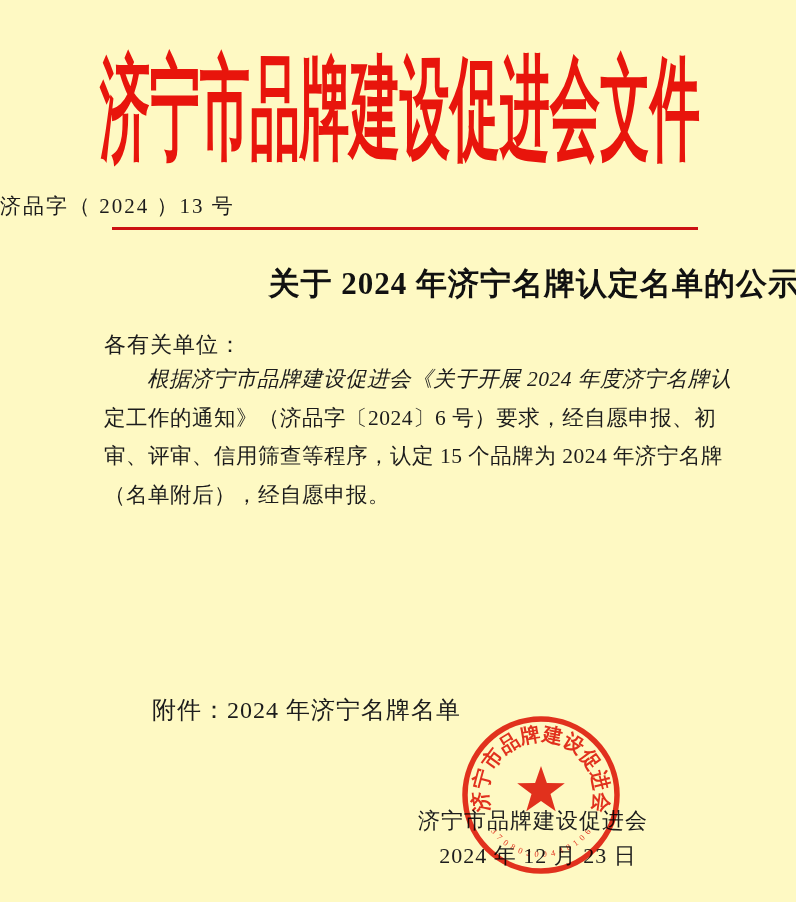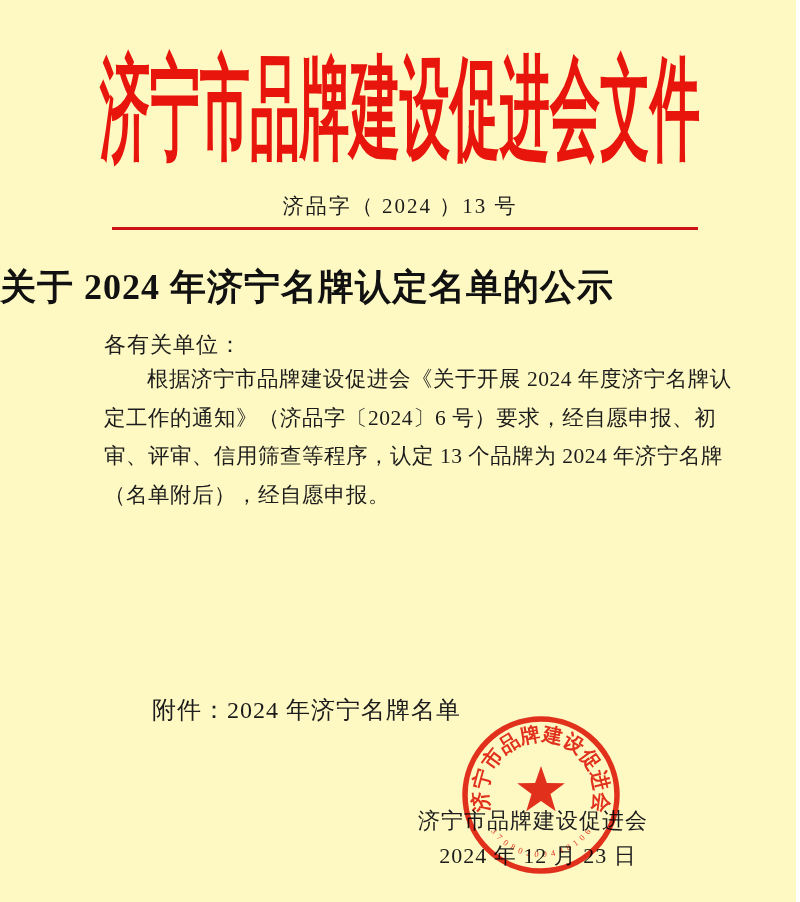--- a/index.html
+++ b/index.html
@@ -30,42 +30,41 @@
     transform-origin: top center;
     white-space: nowrap;
     letter-spacing: 0;
   }
 
   .doc-number {
     position: absolute;
     left: 0;
     top: 192px;
     width: 800px;
-    text-align: center;
     font-size: 21px;
     letter-spacing: 2px;
     color: #1c1c1c;
   }
 
   .red-divider {
     position: absolute;
     left: 112px;
     top: 227px;
     width: 586px;
     height: 3px;
     background: #cc1212;
   }
 
   .doc-title {
     position: absolute;
     left: 0;
     top: 263px;
     width: 800px;
-    text-align: left;
-    font-size: 36px;
+    text-align: right;
+    font-size: 31px;
     font-weight: bold;
     letter-spacing: 1px;
     color: #111;
   }
 
   .salutation {
     position: absolute;
     left: 104px;
     top: 330px;
     width: 610px;
@@ -76,21 +75,21 @@
   .body-paragraph {
     position: absolute;
     left: 104px;
     top: 360px;
     width: 610px;
     font-size: 21.5px;
     line-height: 38.5px;
     letter-spacing: 0.5px;
   }
   .body-line { white-space: nowrap; }
-  .body-line.indent { text-indent: 2em; }
+  .body-line.indent { text-indent: 2em; font-style: italic; }
 
   .attachment-note {
     position: absolute;
     left: 104px;
     top: 694px;
     width: 500px;
     font-size: 24px;
     text-indent: 2em;
     letter-spacing: 1px;
   }
@@ -142,21 +141,21 @@
 
   <div class="red-divider"></div>
 
   <div class="doc-title">关于 2024 年济宁名牌认定名单的公示</div>
 
   <div class="salutation">各有关单位：</div>
 
   <div class="body-paragraph">
     <div class="body-line indent">根据济宁市品牌建设促进会《关于开展 2024 年度济宁名牌认</div>
     <div class="body-line">定工作的通知》（济品字〔2024〕6 号）要求，经自愿申报、初</div>
-    <div class="body-line">审、评审、信用筛查等程序，认定 13 个品牌为 2024 年济宁名牌</div>
+    <div class="body-line">审、评审、信用筛查等程序，认定 15 个品牌为 2024 年济宁名牌</div>
     <div class="body-line">（名单附后），经自愿申报。</div>
   </div>
 
   <div class="attachment-note">附件：2024 年济宁名牌名单</div>
 
   <div class="signature-org">济宁市品牌建设促进会</div>
 
   <div class="signature-date">2024 年 12 月 23 日</div>
 
   <svg class="seal" viewBox="0 0 166 166" xmlns="http://www.w3.org/2000/svg">

